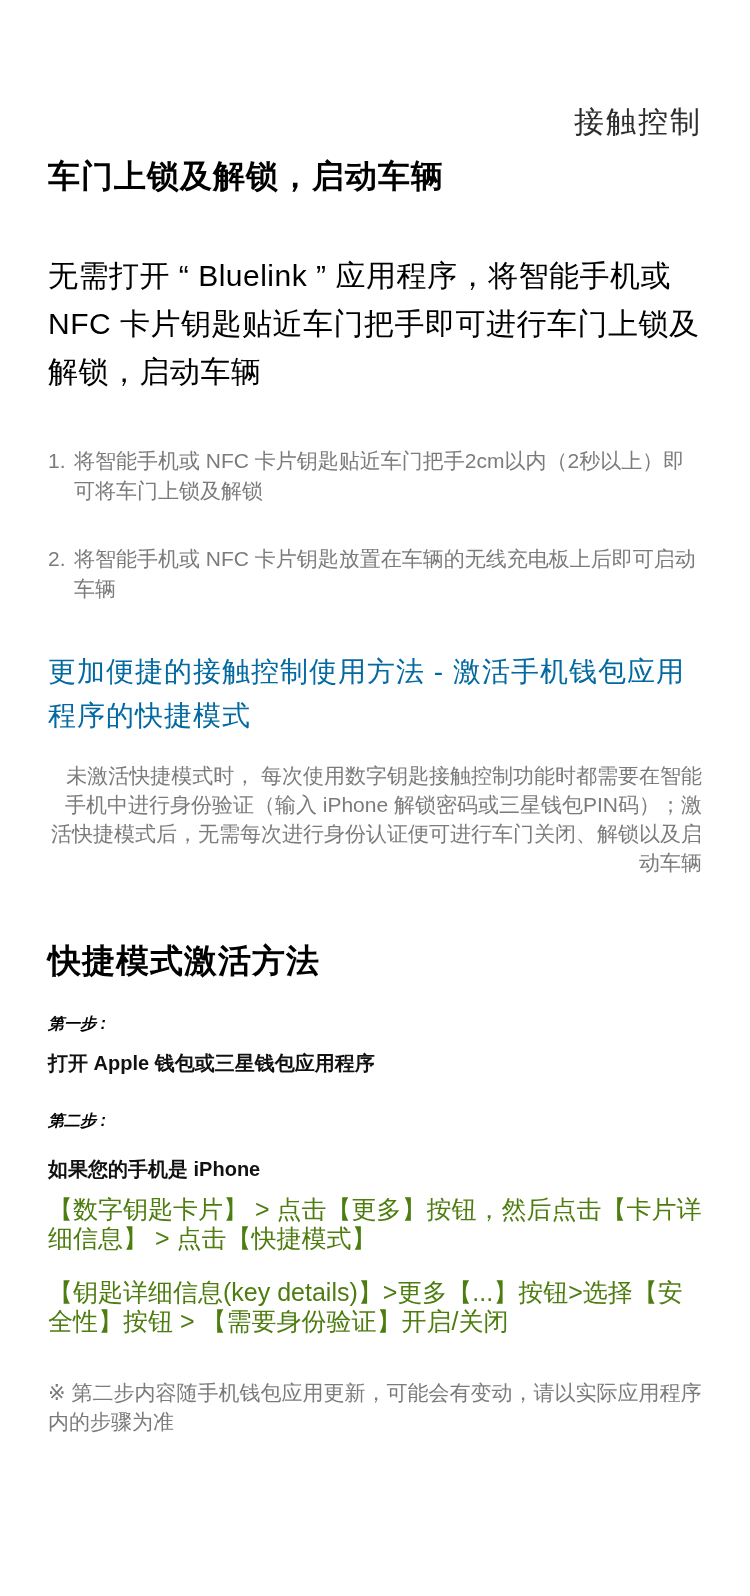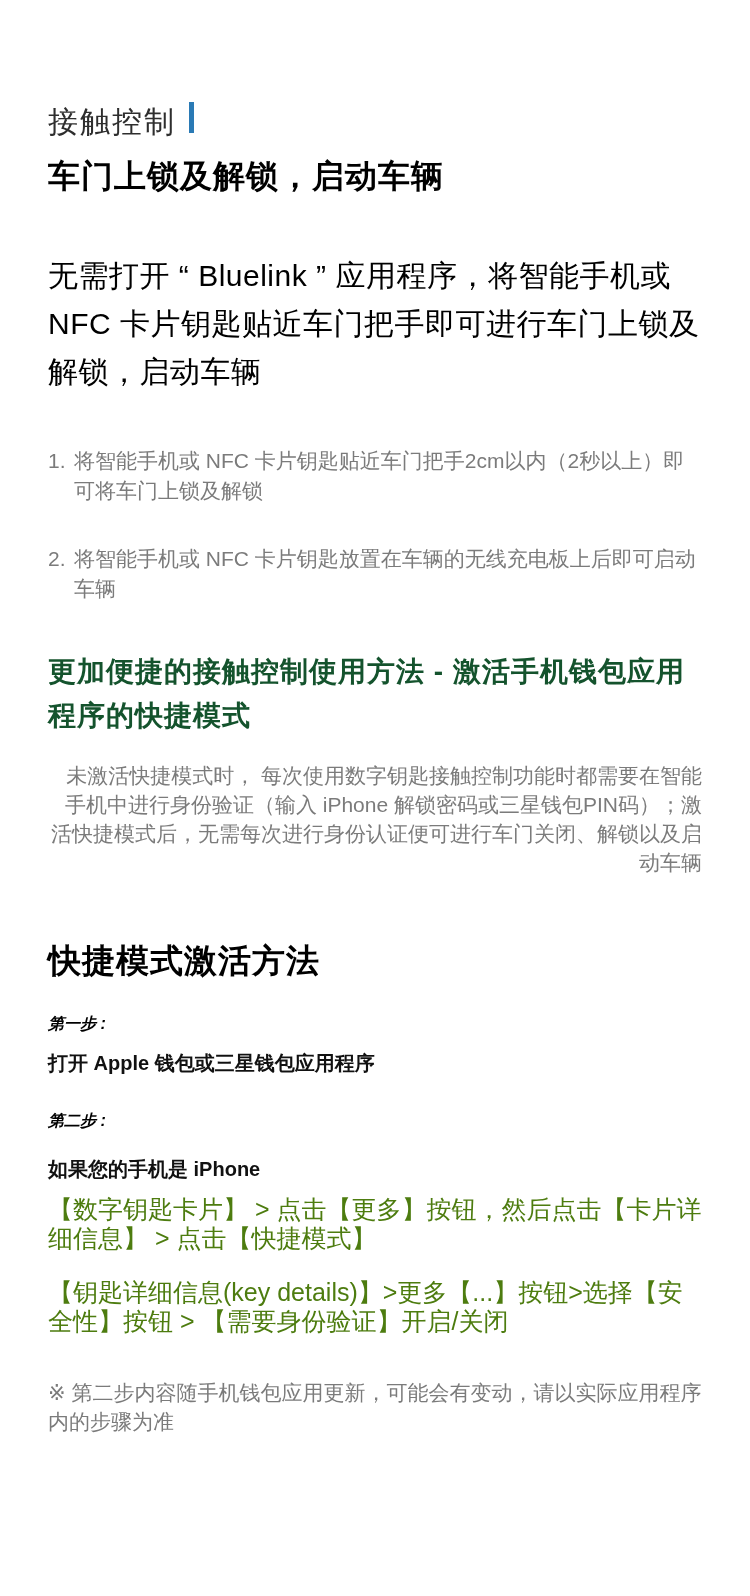--- a/index.html
+++ b/index.html
@@ -17,22 +17,23 @@
   .page {
     box-sizing: border-box;
     width: 750px;
     min-height: 1596px;
     padding: 102px 48px 200px 48px;
   }
 
   
   .eyebrow-row {
     display: flex;
-    align-items: flex-start;
+    align-items: flex-end;
     height: 38px;
+    flex-direction: column;
   }
   .eyebrow {
     font-size: 30px;
     font-weight: 300;
     color: #2e2e2e;
     letter-spacing: 2px;
   }
   .accent-bar {
     display: inline-block;
     width: 5px;
@@ -75,22 +76,22 @@
   }
   .step-body {
     flex: 1 1 auto;
   }
 
   
   .section-heading {
     margin-top: 46px;
     font-size: 28px;
     line-height: 44px;
-    font-weight: 700;
-    color: #14532d;
+    font-weight: 400;
+    color: #0369a1;
     letter-spacing: 1px;
   }
   .section-body {
     margin-top: 12px;
     font-size: 21px;
     line-height: 29px;
     color: #7b7b7b;
     text-align: right;
   }
 

